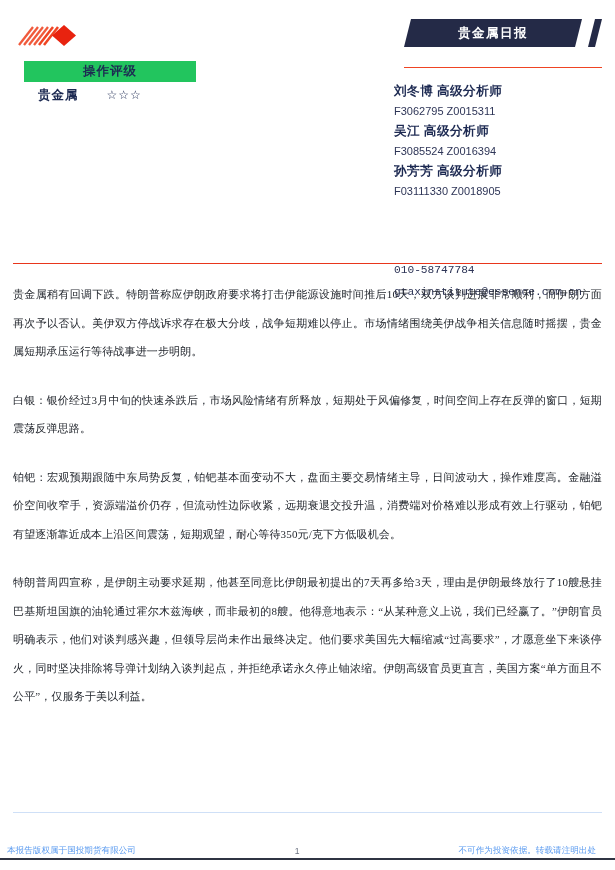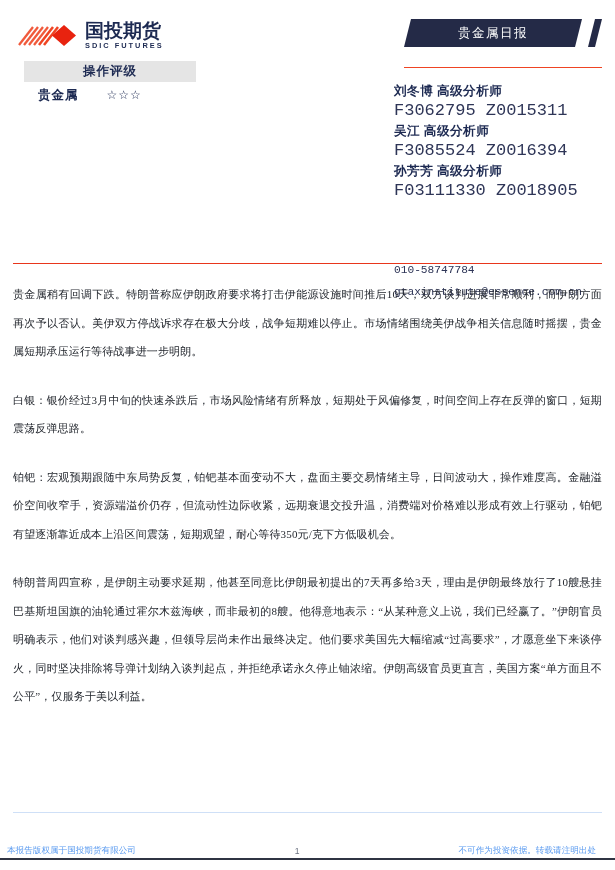--- a/index.html
+++ b/index.html
@@ -66,21 +66,21 @@
     margin-top: 2px;
   }
 
   
   .rating-head {
     position: absolute;
     left: 24px;
     top: 61px;
     width: 172px;
     height: 21px;
-    background: #e5e5e5;
+    background: #22c55e;
     text-align: center;
   }
   .rating-head-label {
     font-family: "Liberation Serif", serif;
     font-weight: bold;
     font-size: 12.5px;
     color: #1d2a52;
     line-height: 21px;
     letter-spacing: 1px;
   }
@@ -133,21 +133,21 @@
   }
   .banner-label {
     position: absolute;
     left: 0;
     top: 0;
     width: 178px;
     height: 28px;
     line-height: 28px;
     text-align: center;
     color: #ffffff;
-    font-weight: normal;
+    font-weight: bold;
     font-size: 12.5px;
     letter-spacing: 1.5px;
   }
 
   
   .date-line {
     position: absolute;
     right: 13px;
     top: 50px;
     width: 198px;
@@ -179,22 +179,22 @@
   }
   .an-name {
     font-weight: bold;
     font-size: 12.6px;
     color: #1d2a52;
     line-height: 20px;
     letter-spacing: 0.5px;
     white-space: nowrap;
   }
   .an-code {
-    font-family: Liberation Mono, monospace;
-    font-size: 17px;
+    font-family: Liberation Sans, sans-serif;
+    font-size: 11px;
     color: #2e3557;
     line-height: 20px;
     letter-spacing: 0px;
     white-space: nowrap;
   }
   .contact {
     position: absolute;
     right: 13px;
     top: 218px;
     width: 208px;
@@ -298,24 +298,20 @@
             <line x1="11" y1="24" x2="25" y2="6"></line>
             <line x1="16" y1="24" x2="30" y2="6"></line>
           </g>
           <g stroke="#ef4423" stroke-width="2.5">
             <line x1="21" y1="24" x2="35" y2="6"></line>
             <line x1="26" y1="24" x2="40" y2="6"></line>
           </g>
           <polygon points="46,4 58,14.5 46,25 34,14.5" fill="#e8230f"></polygon>
         </svg>
       </span>
-      <span class="logo-text">
-        <span class="logo-cn">国投期货</span>
-        <span class="logo-en">SDIC FUTURES</span>
-      </span>
     </div>
 
     <div class="rating-head">
       <span class="rating-head-label">操作评级</span>
     </div>
     <div class="rating-row">
       <span class="rating-name">贵金属</span>
       <span class="rating-stars">☆☆☆</span>
     </div>
 

